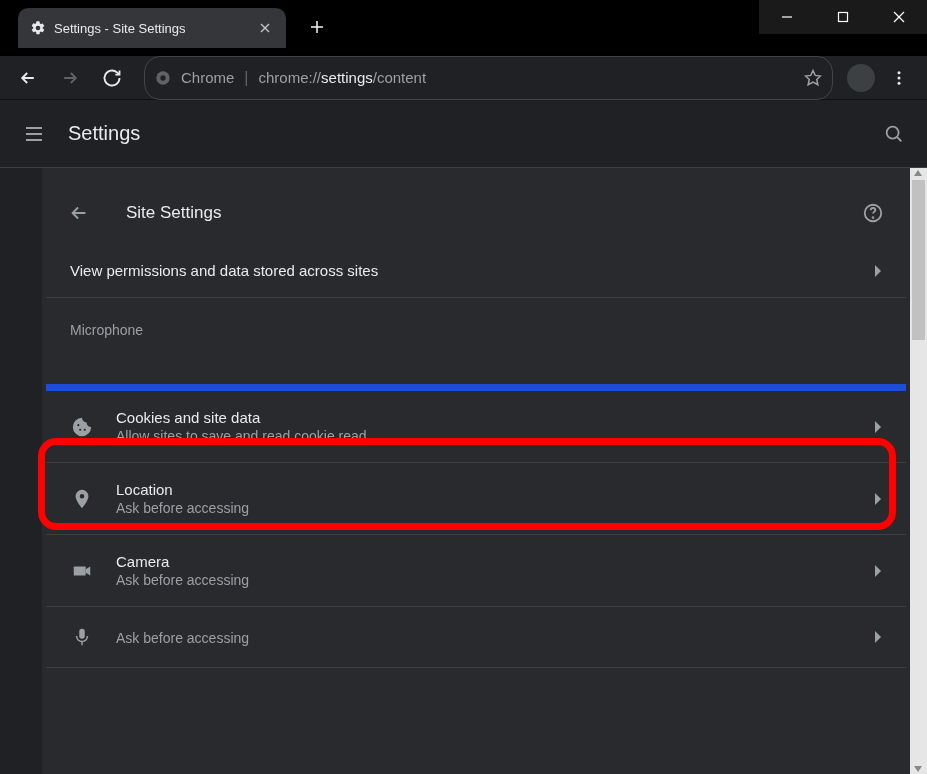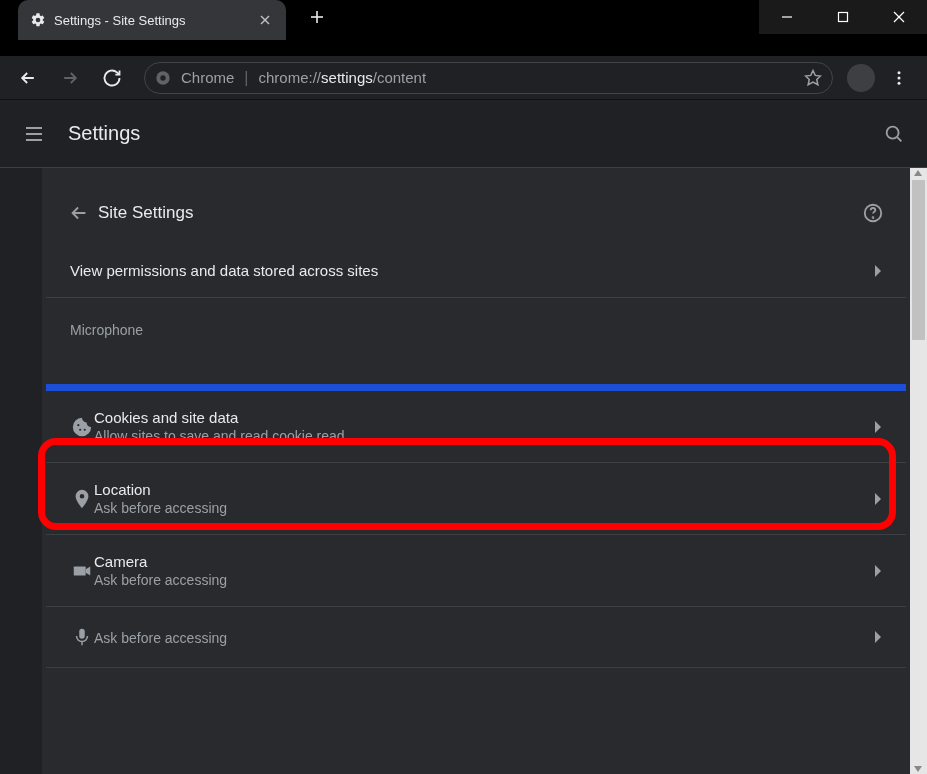--- a/index.html
+++ b/index.html
@@ -4,31 +4,31 @@
 <style>
 * { margin: 0; padding: 0; box-sizing: border-box; font-family: 'Segoe UI', Arial, sans-serif; }
 body { background: #000; width: 927px; height: 774px; overflow: hidden; color: #e8eaed; }
 
 
 .window-controls { position: absolute; top: 0; right: 0; display: flex; z-index: 10; }
 .window-btn { width: 56px; height: 34px; background: #1a1a1a; display: flex; align-items: center; justify-content: center; cursor: pointer; }
 .window-btn svg { width: 12px; height: 12px; }
 
 
-.tab-bar { height: 56px; background: #000; display: flex; align-items: flex-start; padding-left: 18px; }
+.tab-bar { height: 56px; background: #000; display: flex; align-items: center; padding-left: 18px; }
 .tab { background: #35363a; border-radius: 10px 10px 0 0; height: 40px; width: 268px; display: flex; align-items: center; padding: 0 12px; position: relative; gap: 8px; margin-bottom: 0; }
 .tab-title { flex: 1; font-size: 13px; color: #e8eaed; white-space: nowrap; overflow: hidden; }
 .tab-close { width: 18px; height: 18px; display: flex; align-items: center; justify-content: center; cursor: pointer; color: #c0c0c0; }
 .new-tab { width: 34px; height: 34px; display: flex; align-items: center; justify-content: center; cursor: pointer; color: #c0c0c0; margin-left: 14px; margin-bottom: 3px; }
 
 
 .toolbar { height: 44px; background: #202124; display: flex; align-items: center; padding: 0 10px; gap: 6px; border-bottom: 1px solid #111; }
 .nav-btn { width: 36px; height: 36px; display: flex; align-items: center; justify-content: center; border-radius: 50%; cursor: pointer; color: #bbb; }
 .nav-btn.disabled { color: #555; }
-.omnibox { flex: 1; height: 32px; background: #202124; border: 1px solid #444; border-radius: 16px; display: flex; align-items: center; padding: 0 10px; gap: 10px; margin: 0 8px; }
+.omnibox { flex: 1; height: 44px; background: #202124; border: 1px solid #444; border-radius: 16px; display: flex; align-items: center; padding: 0 10px; gap: 10px; margin: 0 8px; }
 .url-label { color: #9aa0a6; font-size: 15px; }
 .url-sep { color: #5f6368; }
 .url-host { color: #9aa0a6; font-size: 15px; }
 .url-path-strong { color: #e8eaed; font-size: 15px; }
 .profile { width: 28px; height: 28px; background: #3c4043; border-radius: 50%; }
 .menu-btn { width: 36px; height: 36px; display: flex; align-items: center; justify-content: center; cursor: pointer; color: #e8eaed; }
 
 
 .app-header { height: 68px; background: #202124; display: flex; align-items: center; padding: 0 22px; gap: 22px; border-bottom: 1px solid #3c4043; }
 .hamburger { width: 24px; height: 24px; cursor: pointer; color: #9aa0a6; }
@@ -38,28 +38,28 @@
 
 .content-wrap { display: flex; height: calc(774px - 56px - 44px - 68px); }
 .left-pad { width: 42px; background: #202124; }
 .content { flex: 1; background: #292a2d; padding: 22px 4px 0 4px; overflow: hidden; }
 .scrollbar { width: 17px; background: #e6e6e6; position: relative; }
 .scrollbar::before { content: ''; position: absolute; top: 2px; left: 4px; width: 0; height: 0; border-left: 4px solid transparent; border-right: 4px solid transparent; border-bottom: 6px solid #888; }
 .scrollbar::after { content: ''; position: absolute; bottom: 2px; left: 4px; width: 0; height: 0; border-left: 4px solid transparent; border-right: 4px solid transparent; border-top: 6px solid #888; }
 .scroll-thumb { position: absolute; top: 12px; left: 2px; width: 13px; height: 160px; background: #c1c1c1; }
 
 
-.page-header { display: flex; align-items: center; padding: 12px 22px 20px 22px; gap: 8px; }
+.page-header { display: flex; align-items: center; padding: 12px 22px 20px 22px; gap: 36px; }
 .back-icon { color: #9aa0a6; cursor: pointer; }
 .page-title { font-size: 17px; font-weight: 500; color: #e8eaed; flex: 1; }
 .help-icon { color: #9aa0a6; cursor: pointer; }
 
 
 .section-label { font-size: 14px; color: #9aa0a6; padding: 24px 24px 10px 24px; font-weight: 500; }
-.setting-row { display: flex; align-items: center; padding: 18px 24px; border-bottom: 1px solid #3c4043; cursor: pointer; }
+.setting-row { display: flex; align-items: center; padding: 18px 24px; border-bottom: 1px solid #3c4043; cursor: pointer; gap: 22px; }
 .setting-row.no-icon .setting-text { margin-left: 0; }
 .setting-row.first-in-group { border-top: 7px solid #1d4ed8; margin-top: 36px; }
 .setting-icon { width: 24px; height: 24px; color: #9aa0a6; flex-shrink: 0; display: flex; align-items: center; justify-content: center; }
 .setting-text { flex: 1; }
 .setting-title { font-size: 15px; color: #e8eaed; }
 .setting-sub { font-size: 14px; color: #9aa0a6; margin-top: 2px; }
 .arrow-right { color: #9aa0a6; }
 
 
 .highlight { position: absolute; border: 7px solid #ff0000; border-radius: 18px; pointer-events: none; z-index: 50; }

